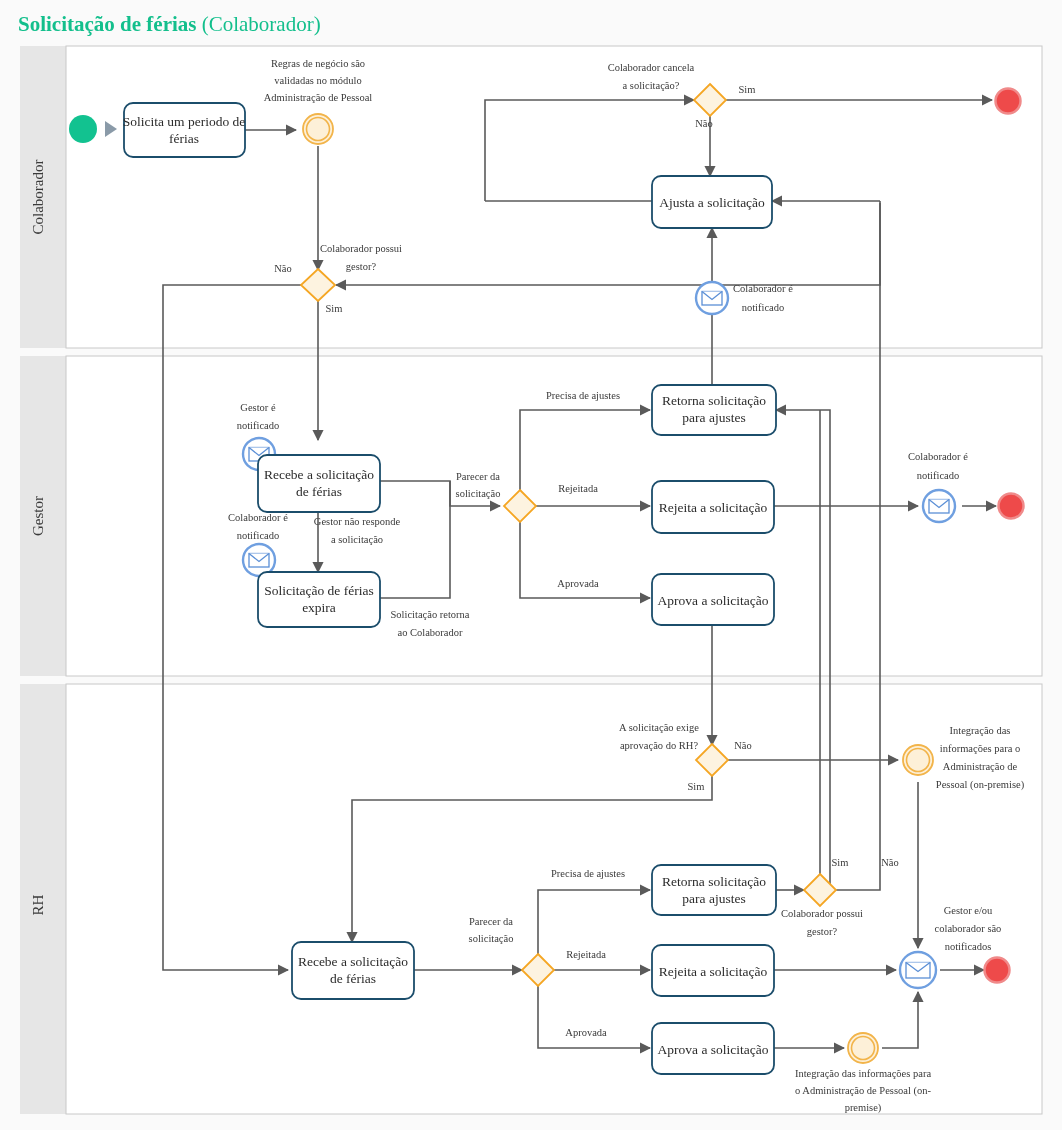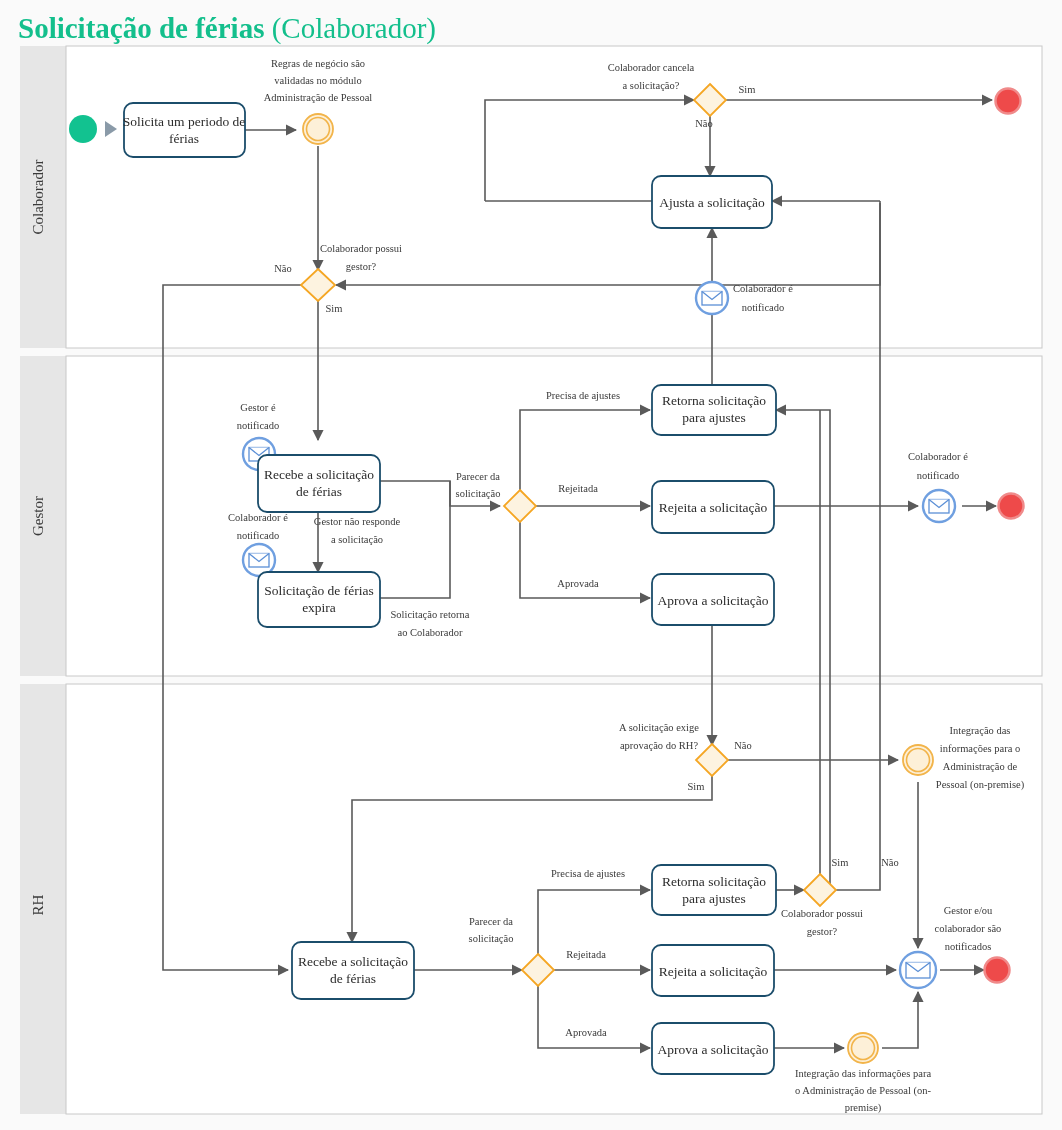--- a/index.html
+++ b/index.html
@@ -1,20 +1,20 @@
 <!DOCTYPE html>
 <html><head>
 <meta charset="utf-8">
 <style>
   html,body{margin:0;padding:0;background:#fafafa;}
   body{width:1062px;height:1130px;font-family:"Liberation Serif",serif;overflow:hidden;}
   #page-title{
     position:absolute;left:18px;top:12px;
     font-family:"Liberation Serif",serif;
-    font-size:29px;color:#13bf8c;white-space:nowrap;
+    font-size:21px;color:#13bf8c;white-space:nowrap;
   }
   #page-title .t-bold{font-weight:bold;}
   #page-title .t-reg{font-weight:normal;}
   svg{position:absolute;left:0;top:0;}
   .lane-band{fill:#e6e6e6;stroke:none;}
   .lane-box{fill:#ffffff;stroke:#c8c8c8;stroke-width:1;}
   .flow{stroke:#5a5a5a;stroke-width:1.6;fill:none;}
   .task{fill:#ffffff;stroke:#1b4d6b;stroke-width:1.8;}
   .gw{fill:#fdf3e0;stroke:#f5a623;stroke-width:1.8;}
   .ev-start{fill:#12c290;stroke:none;}

